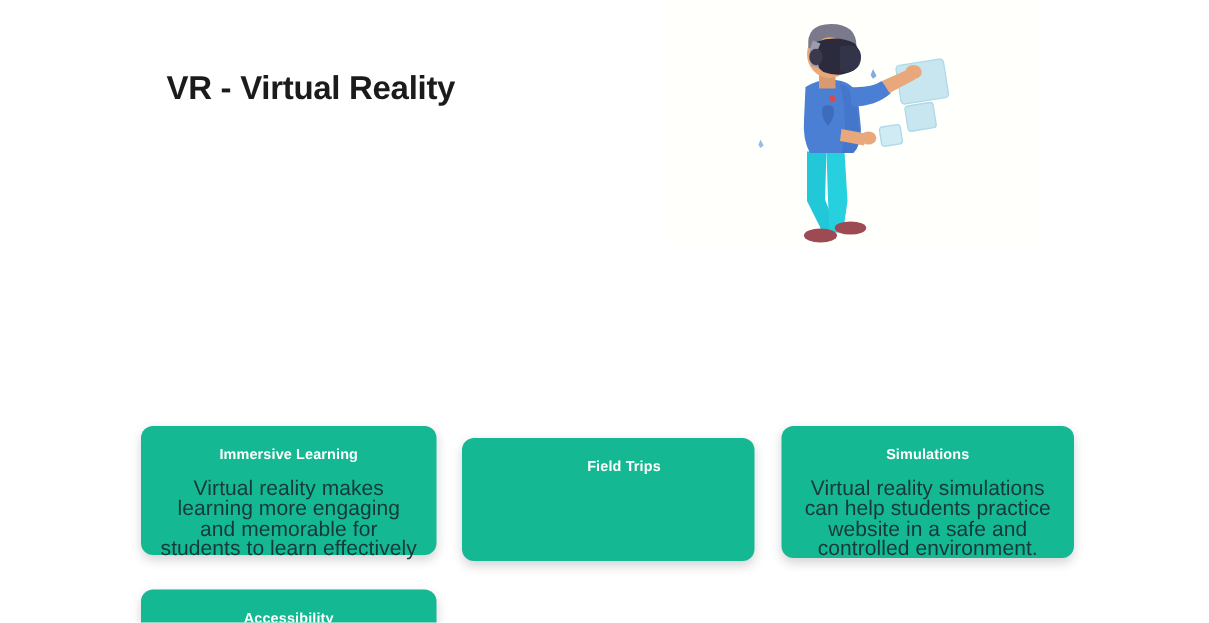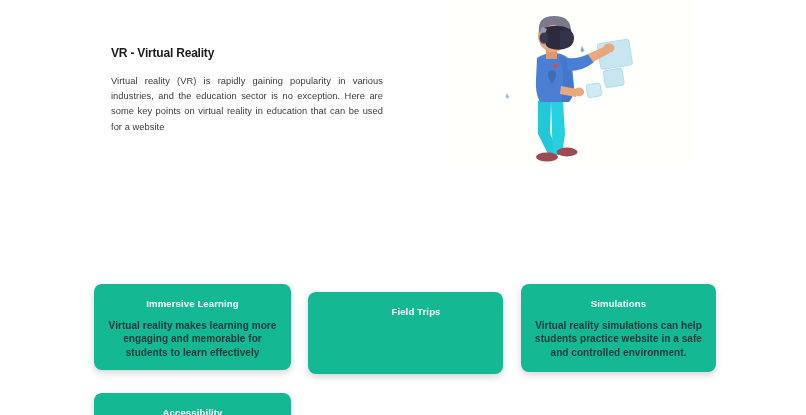--- a/index.html
+++ b/index.html
@@ -35,21 +35,21 @@
 
   #hero-text-block {
     position: absolute;
     left: 111px;
     top: 46px;
     width: 272px;
   }
 
   #hero-heading {
     margin: 0 0 14px 0;
-    font-size: 12px;
+    font-size: 22px;
     font-weight: bold;
     color: #1b1b1b;
     letter-spacing: -0.2px;
   }
 
   #hero-paragraph {
     margin: 0;
     font-size: 9.3px;
     line-height: 15.2px;
     color: #3a3a3a;
@@ -89,26 +89,25 @@
 
   .card-title {
     font-size: 9.6px;
     font-weight: bold;
     color: #ffffff;
     margin: 4px 0 10px 0;
     letter-spacing: 0.1px;
   }
 
   .card-body {
-    font-size: 10px;
+    font-size: 14px;
     line-height: 13.4px;
     color: #17393a;
     margin: 0;
     letter-spacing: 0.05px;
-    font-weight: bold;
   }
 
   #card-immersive-learning {
     left: 94px;
     top: 284px;
     width: 197px;
     height: 86px;
   }
 
   #card-field-trips {
@@ -197,21 +196,20 @@
       <path d="M121 30 q8 1 8 8 q0 8 -8 10 q-4 1 -6 -1 l0 -16 z" fill="#33334a"></path>
 
       <path d="M97 27 q-4 8 -1 17 l5 1 q-3 -9 1 -16 z" fill="#9c9cae"></path>
 
       <ellipse cx="99" cy="38" rx="4.5" ry="5.5" fill="#3a3a4e"></ellipse>
     </svg>
   </div>
 
   <div id="hero-text-block">
     <h1 id="hero-heading">VR - Virtual Reality</h1>
-    <p id="hero-paragraph">Virtual reality (VR) is rapidly gaining popularity in various industries, and the education sector is no exception. Here are some key points on virtual reality in education that can be used for a website</p>
   </div>
 </div>
 
 <div id="cards-section">
 
   <div class="feature-card" id="card-immersive-learning">
     <div class="card-title">Immersive Learning</div>
     <div class="card-body">Virtual reality makes learning more engaging and memorable for students to learn effectively</div>
   </div>
 

